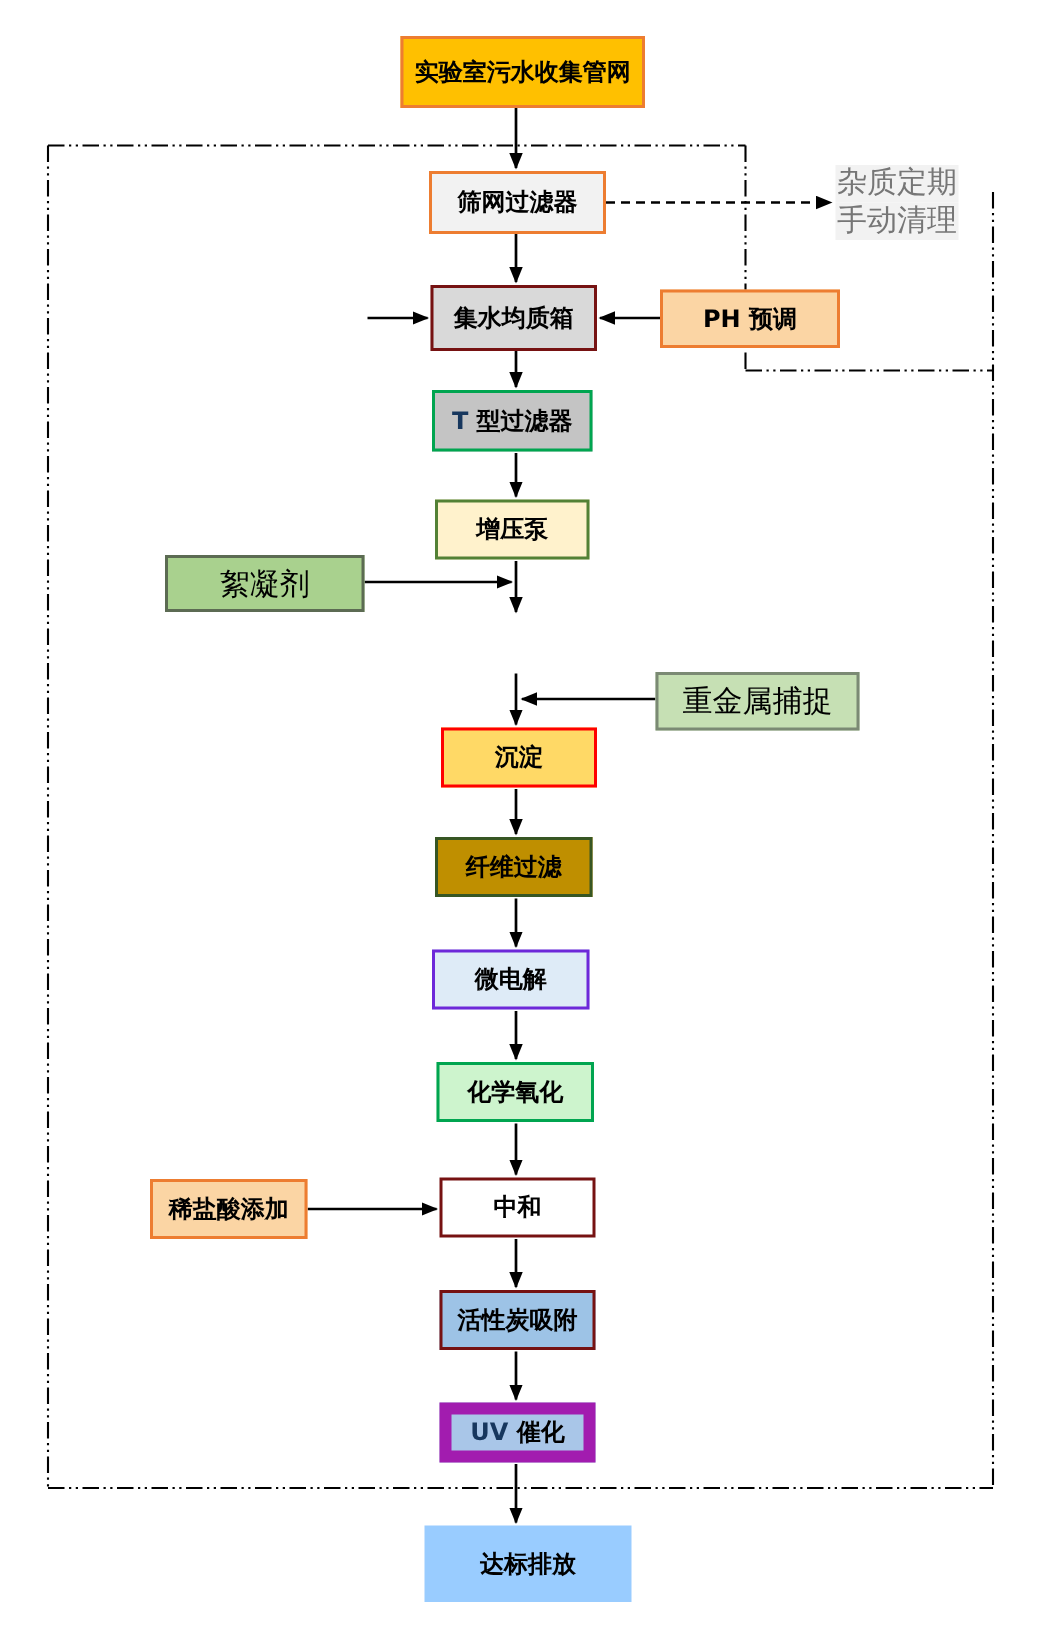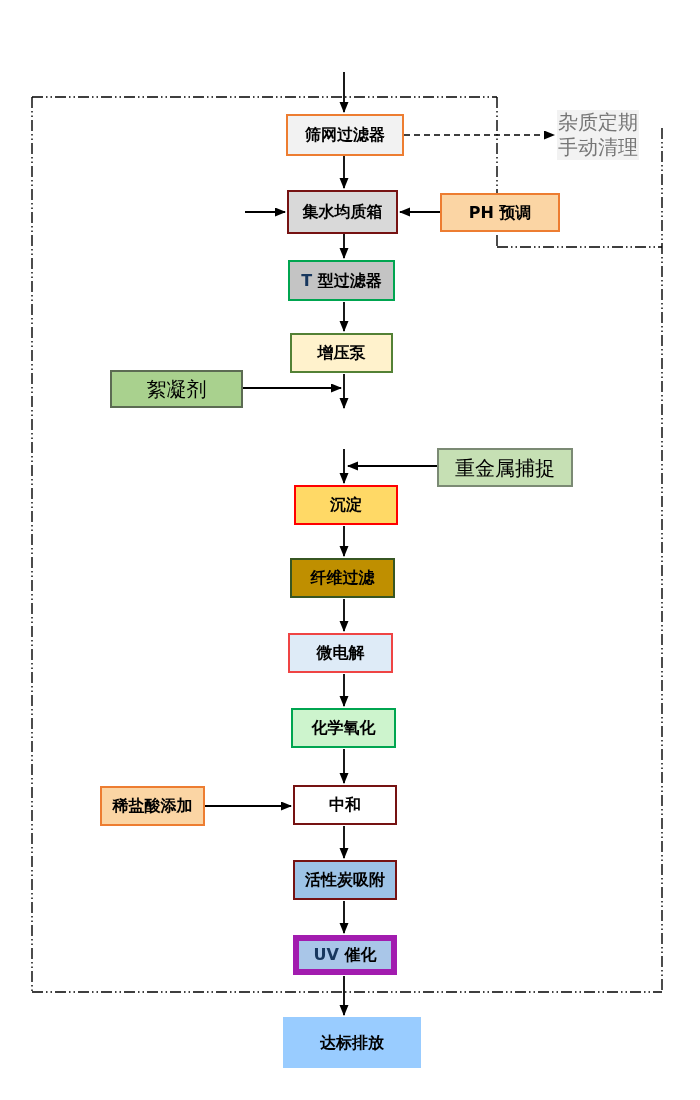--- a/index.html
+++ b/index.html
@@ -24,26 +24,26 @@
   .b-level{left:141px;top:192px;width:104px;height:40px;background:#E2EFDA;border:2px solid #538135;}
   .b-equal{left:287px;top:190px;width:111px;height:44px;background:#D9D9D9;border:2px solid #761212;}
   .b-ph{left:440px;top:193px;width:120px;height:39px;background:#FBD5A4;border:2px solid #ED7D31;}
   .b-tfilter{left:288px;top:260px;width:107px;height:41px;background:#C4C4C4;border:2px solid #00A550;}
   .b-pump{left:290px;top:333px;width:103px;height:40px;background:#FFF2CC;border:2px solid #538135;}
   .b-flocculant{left:110px;top:370px;width:133px;height:38px;background:#A9D18E;border:2px solid #5c6b53;font-weight:normal;font-size:20px;font-family:"DejaVu Serif",serif;}
   .b-floc{left:292px;top:410px;width:104px;height:38px;background:#FFD966;border:2px solid #FF0000;}
   .b-heavy{left:437px;top:448px;width:136px;height:39px;background:#C6E0B4;border:2px solid #7b8a74;font-weight:normal;font-size:20px;font-family:Liberation Sans, sans-serif;}
   .b-sed{left:294px;top:485px;width:104px;height:40px;background:#FFD966;border:2px solid #FF0000;}
   .b-fiber{left:290px;top:558px;width:105px;height:40px;background:#BF8F00;border:2px solid #375623;}
-  .b-micro{left:288px;top:633px;width:105px;height:40px;background:#DEEBF7;border:2px solid #ef4444;}
+  .b-micro{left:288px;top:633px;width:105px;height:40px;background:#DEEBF7;border:2px solid #6d28d9;}
   .b-chem{left:291px;top:708px;width:105px;height:40px;background:#CDF4CD;border:2px solid #00A550;}
   .b-acid{left:100px;top:786px;width:105px;height:40px;background:#FBD5A4;border:2px solid #ED7D31;}
   .b-neutral{left:293px;top:785px;width:104px;height:40px;background:#FFFFFF;border:2px solid #761212;}
   .b-carbon{left:293px;top:860px;width:104px;height:40px;background:#9DC3E6;border:2px solid #761212;}
-  .b-uv{left:293px;top:935px;width:104px;height:40px;background:#A9C6E8;border:6px solid #a21caf;}
+  .b-uv{left:293px;top:935px;width:104px;height:40px;background:#A9C6E8;border:8px solid #a21caf;}
   .b-discharge{left:283px;top:1017px;width:138px;height:51px;background:#99CCFF;border:none;}
   .navy{color:#17375E;}
   .note{
     position:absolute;left:557px;top:110px;width:110px;
     font-size:20px;line-height:25px;color:#767676;
     font-family:Liberation Sans, sans-serif;z-index:2;
   }
   .note span{background:#F2F2F2;display:inline-block;padding:0 1px;}
 </style>
 </head>
@@ -87,20 +87,23 @@
       <line x1="245" y1="212" x2="285" y2="212" marker-end="url(#ah)"></line>
       <line x1="440" y1="212" x2="400" y2="212" marker-end="url(#ah)"></line>
       <line x1="243" y1="388" x2="341" y2="388" marker-end="url(#ah)"></line>
       <line x1="437" y1="466" x2="348" y2="466" marker-end="url(#ah)"></line>
       <line x1="205" y1="806" x2="291" y2="806" marker-end="url(#ah)"></line>
     </g>
 
     <line x1="404" y1="135" x2="554" y2="135" stroke="#000000" stroke-width="1.6" stroke-dasharray="6 4" marker-end="url(#ah)"></line>
   </svg>
 
+  <div class="box b-collection">
+    <span>实验室污水收集管网</span>
+  </div>
 
   <div class="box b-screen">
     <span>筛网过滤器</span>
   </div>
 
   <div class="note">
     <span>杂质定期</span><br>
     <span>手动清理</span>
   </div>
 

